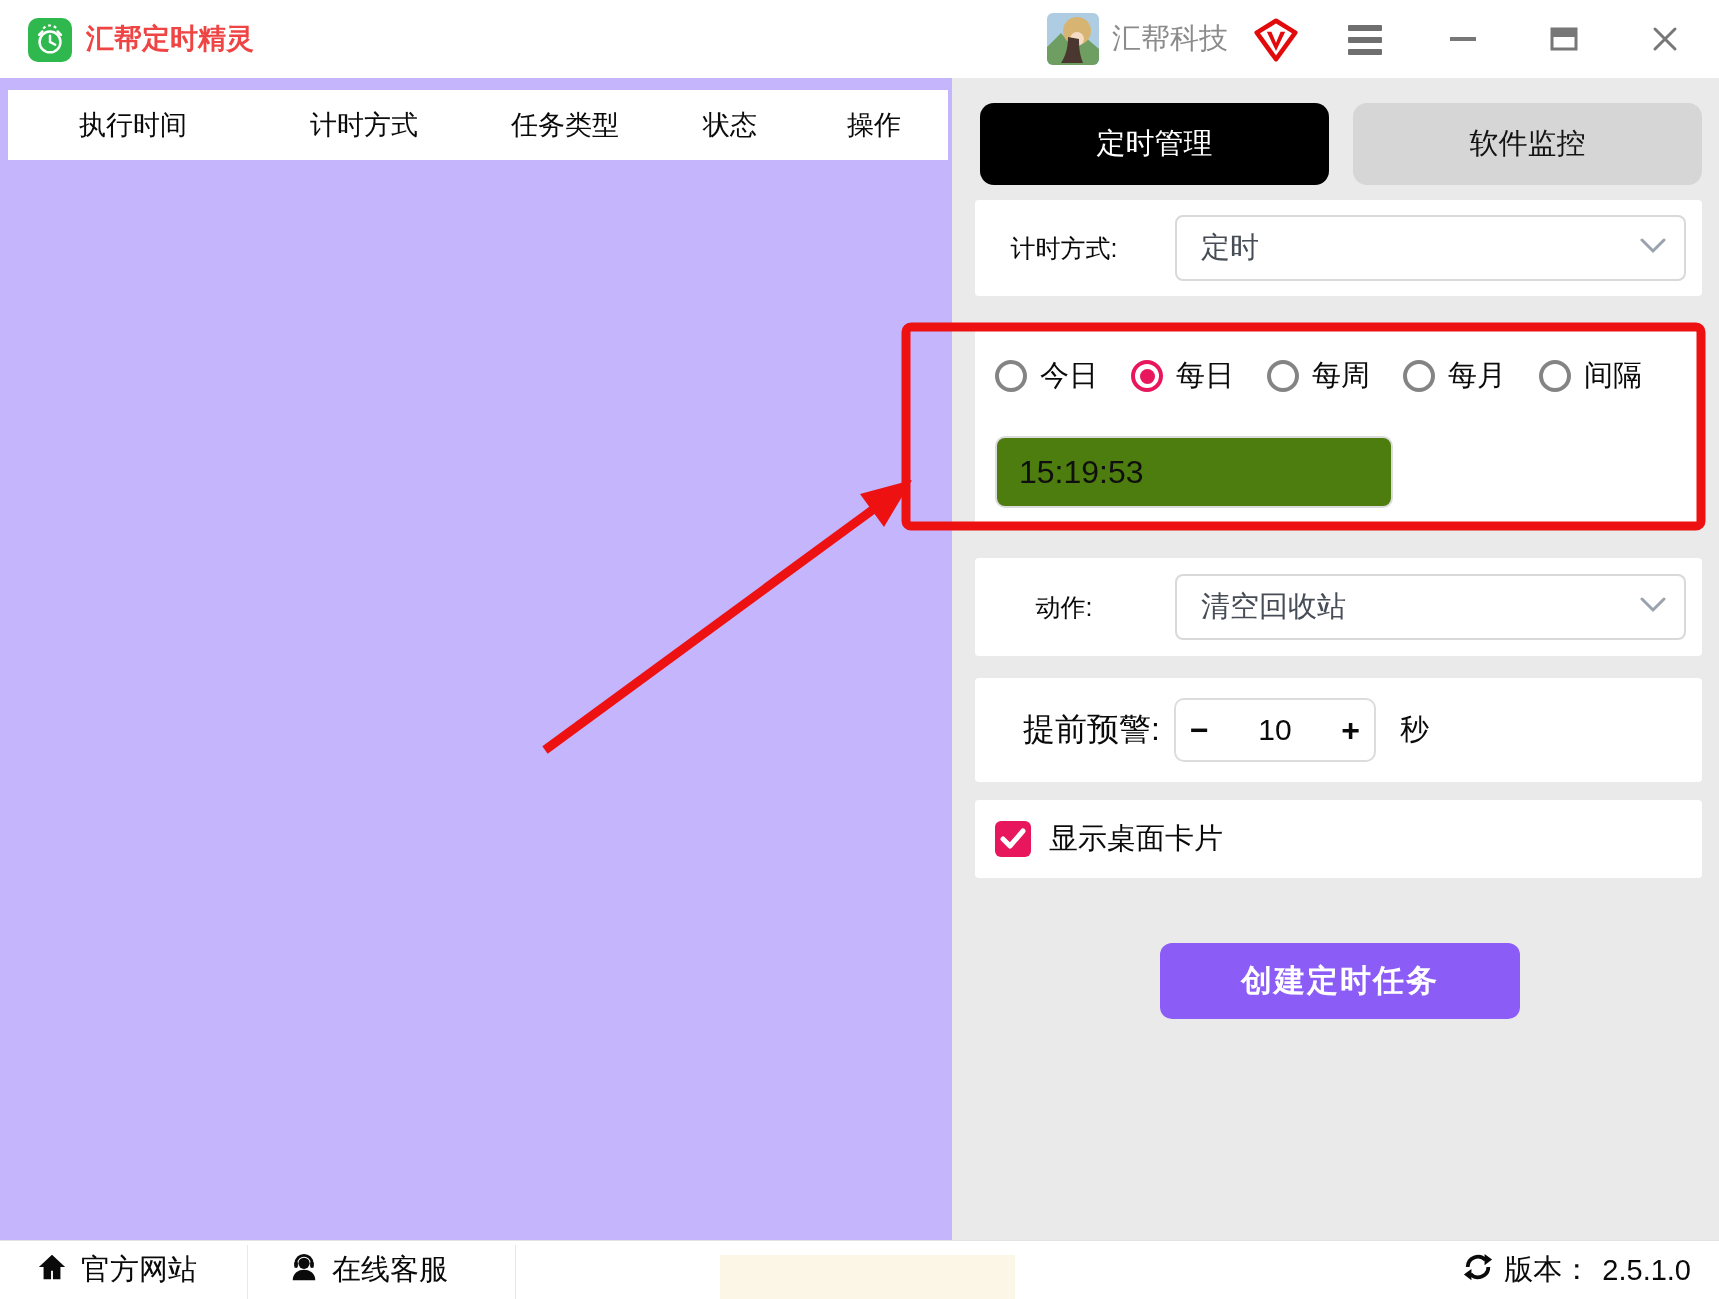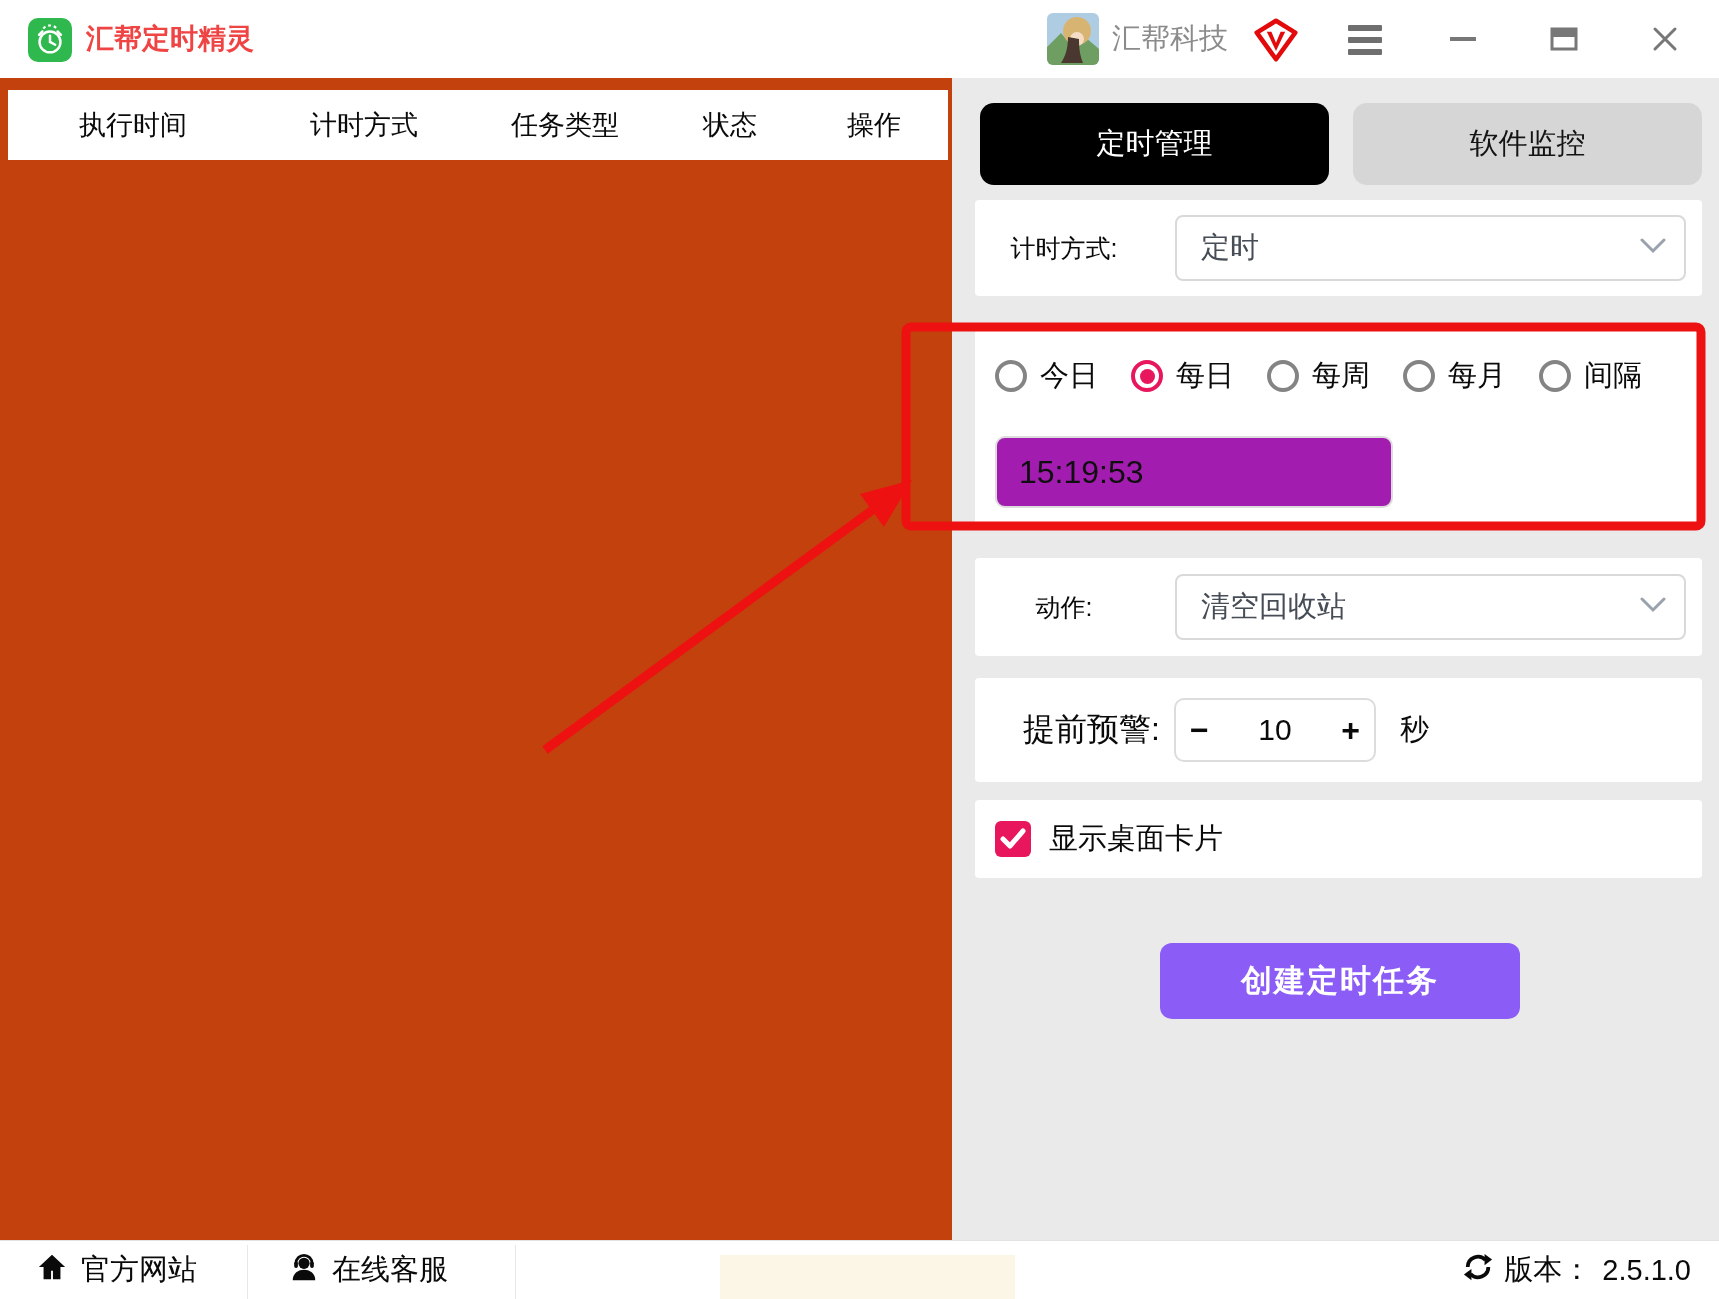--- a/index.html
+++ b/index.html
@@ -13,21 +13,21 @@
   .avatar { position:absolute; left:1047px; top:13px; width:52px; height:52px; border-radius:6px; overflow:hidden; }
   .brand-name { position:absolute; left:1112px; top:0; height:78px; display:flex; align-items:center; font-size:29px; color:#8b8b8b; white-space:nowrap; }
   .v-badge { position:absolute; left:1254px; top:18px; width:44px; height:44px; }
   .menu-btn { position:absolute; left:1348px; top:25px; width:38px; height:30px; display:flex; flex-direction:column; justify-content:space-between; cursor:pointer; }
   .menu-btn .bar { width:34px; height:6px; background:#6f6f6f; border-radius:1px; }
   .win-btn { position:absolute; top:0; width:60px; height:78px; display:flex; align-items:center; justify-content:center; cursor:pointer; }
   .btn-min { left:1433px; } .btn-max { left:1534px; } .btn-close { left:1635px; }
   .min-glyph { width:26px; height:4px; background:#777; }
 
   
-  .left-panel { position:absolute; top:78px; left:0; width:952px; bottom:59px; background:#c2410c; }
+  .left-panel { position:absolute; top:78px; left:0; width:952px; bottom:59px; background:#c4b5fd; }
   .table-header { position:absolute; top:12px; left:8px; right:4px; height:70px; background:#ffffff; display:flex; align-items:center; font-size:27px; color:#0a0a0a; }
   .th { text-align:center; white-space:nowrap; }
   .th:nth-child(1){ width:250px; } .th:nth-child(2){ width:212px; } .th:nth-child(3){ width:190px; }
   .th:nth-child(4){ width:140px; } .th:nth-child(5){ width:148px; }
 
   
   .right-panel { position:absolute; top:78px; left:952px; right:0; bottom:59px; background:#eaeaea; }
   .tabs { position:absolute; top:25px; left:28px; right:17px; height:82px; display:flex; gap:24px; }
   .tab { flex:1; border-radius:14px; display:flex; align-items:center; justify-content:center; font-size:29px; cursor:pointer; white-space:nowrap; }
   .tab.active { background:#000000; color:#ffffff; }
@@ -45,21 +45,21 @@
   .card-warning { top:600px; height:104px; }
   .card-checkbox { top:722px; height:78px; }
 
   .radio-row { display:flex; align-items:center; gap:33px; padding:26px 0 0 20px; }
   .radio-group { display:flex; align-items:center; gap:13px; cursor:pointer; }
   .radio-circle { width:32px; height:32px; border-radius:50%; border:4px solid #848484; background:#fff; flex:none; display:flex; align-items:center; justify-content:center; }
   .radio-group.selected .radio-circle { border-color:#e8175d; }
   .radio-dot { width:15px; height:15px; border-radius:50%; background:#e8175d; display:none; }
   .radio-group.selected .radio-dot { display:block; }
   .radio-label { font-size:29px; color:#0a0a0a; white-space:nowrap; }
-  .time-input { position:absolute; left:20px; top:106px; width:398px; height:72px; border:2px solid #dcdcdc; border-radius:10px; font-size:32px; color:#0f0f0f; padding-left:22px; font-family:"Liberation Sans","DejaVu Sans",sans-serif; background:#a21caf; outline:none; }
+  .time-input { position:absolute; left:20px; top:106px; width:398px; height:72px; border:2px solid #dcdcdc; border-radius:10px; font-size:32px; color:#0f0f0f; padding-left:22px; font-family:"Liberation Sans","DejaVu Sans",sans-serif; background:#4d7c0f; outline:none; }
 
   .warn-label { width:185px; text-align:right; font-size:32px; color:#0a0a0a; white-space:nowrap; flex:none; }
   .stepper { margin-left:14px; width:202px; height:64px; border:2px solid #dcdcdc; border-radius:10px; display:flex; align-items:center; justify-content:space-between; padding:0 14px; background:#fff; }
   .step-btn { font-size:32px; font-weight:bold; color:#0a0a0a; cursor:pointer; line-height:1; }
   .step-value { font-size:30px; color:#0a0a0a; }
   .unit-label { margin-left:24px; font-size:29px; color:#0a0a0a; }
 
   .checkbox { width:36px; height:36px; border-radius:6px; background:#e8175d; margin-left:20px; display:flex; align-items:center; justify-content:center; cursor:pointer; flex:none; }
   .checkbox-label { margin-left:18px; font-size:29px; color:#0a0a0a; white-space:nowrap; }
 

